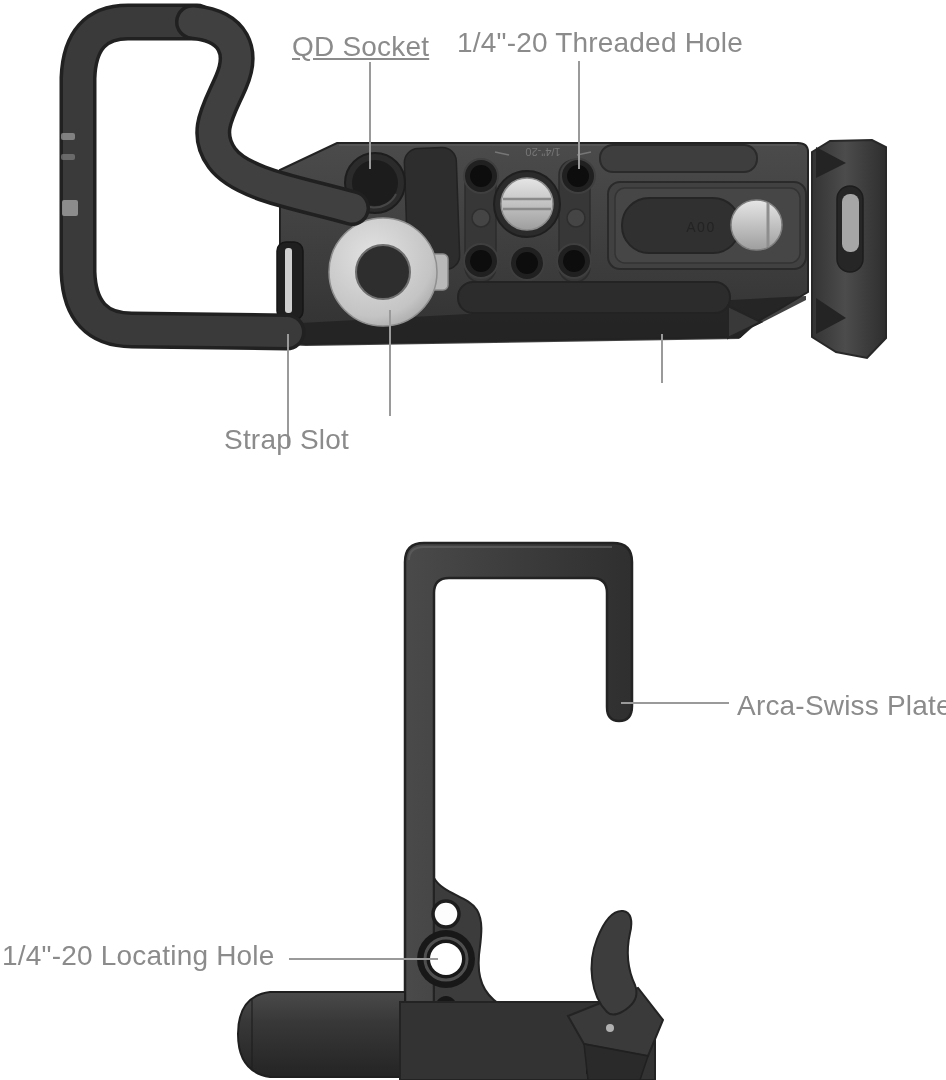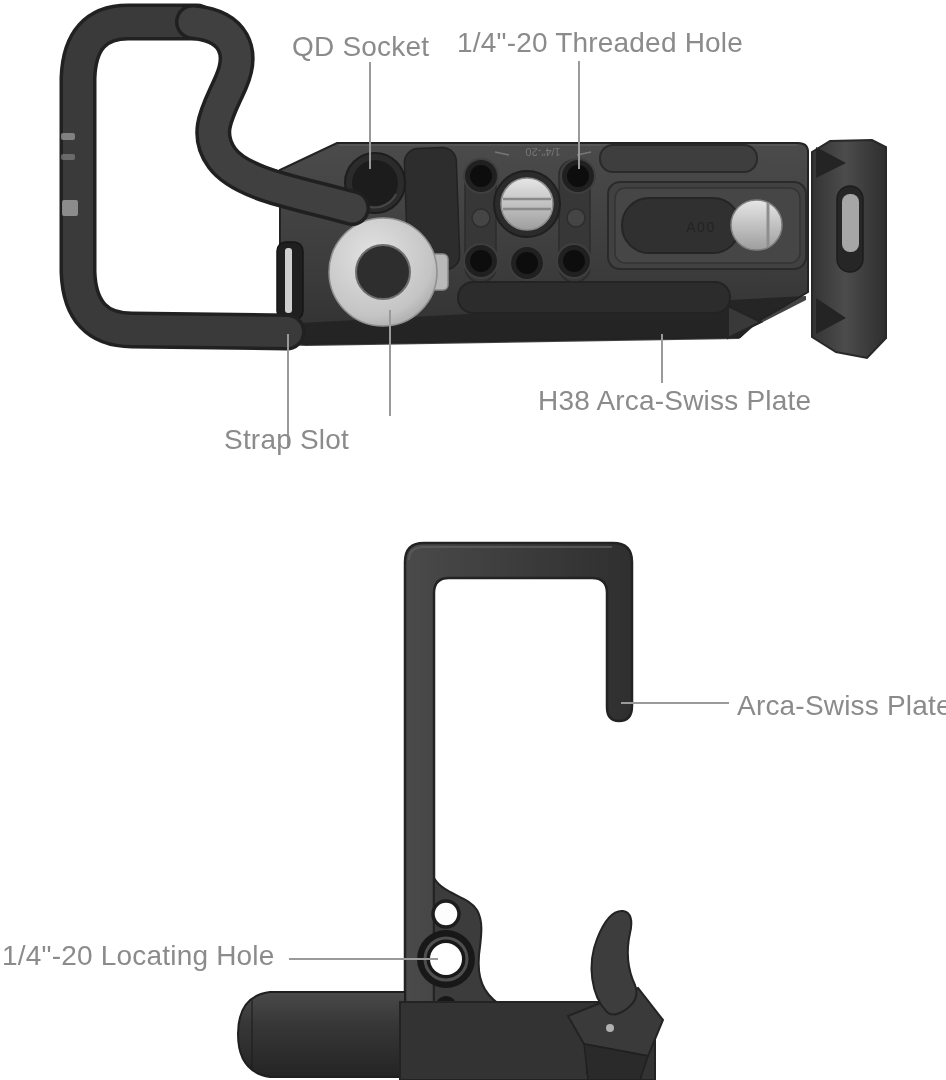--- a/index.html
+++ b/index.html
@@ -168,25 +168,24 @@
 
     <path d="M 607,1012 C 591,996 587,964 597,939 C 604,921 613,910 623,911 C 631,912 633,921 630,933 C 626,951 628,970 635,985 C 638,993 636,1001 629,1007 C 621,1014 612,1017 607,1012 Z" fill="#3d3d3d" stroke="#232323" stroke-width="2"></path>
 
     <g stroke="#9a9a9a" stroke-width="2">
       <line x1="621" y1="703" x2="729" y2="703"></line>
       <line x1="289" y1="959" x2="438" y2="959"></line>
     </g>
   </g>
 </svg>
 
-  <div class="callout" style="left:292px;top:32px;">QD Socket</div>
+  <div class="callout" style="left:292px;top:32px;text-decoration:underline;">QD Socket</div>
 
   <div class="callout" style="left:457px;top:28px;">1/4"-20 Threaded Hole</div>
 
-  <div class="callout" style="left:538px;top:386px;">H38 Arca-Swiss Plate</div>
 
 
   <div class="callout" style="left:224px;top:425px;">Strap Slot</div>
 
   <div class="callout" style="left:737px;top:691px;">Arca-Swiss Plate</div>
 
   <div class="callout" style="left:2px;top:941px;">1/4"-20 Locating Hole</div>
 
 </div>
 

